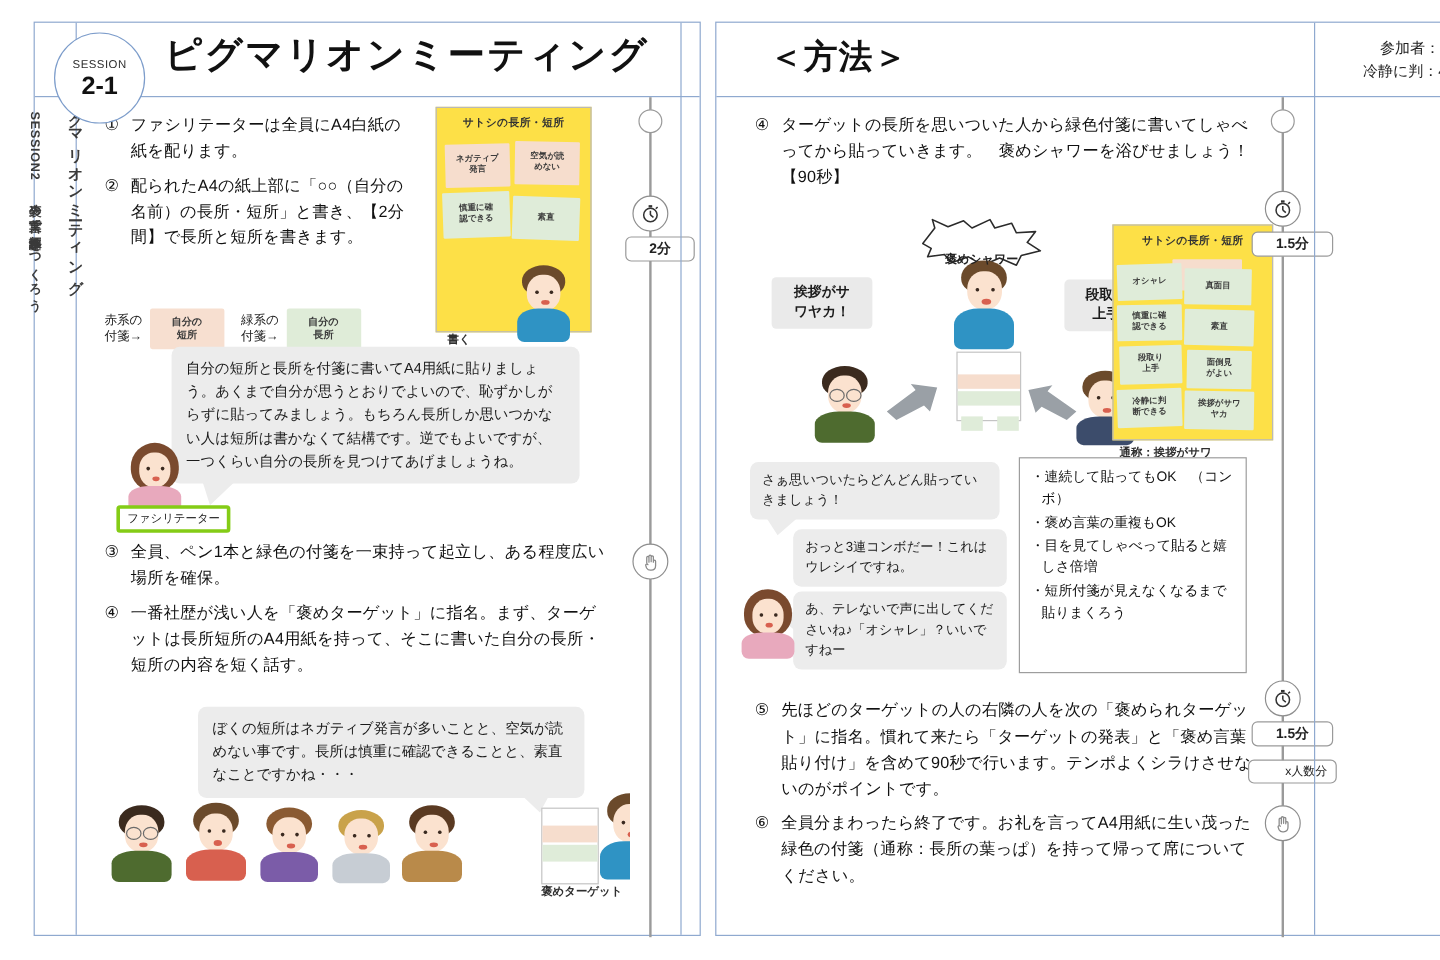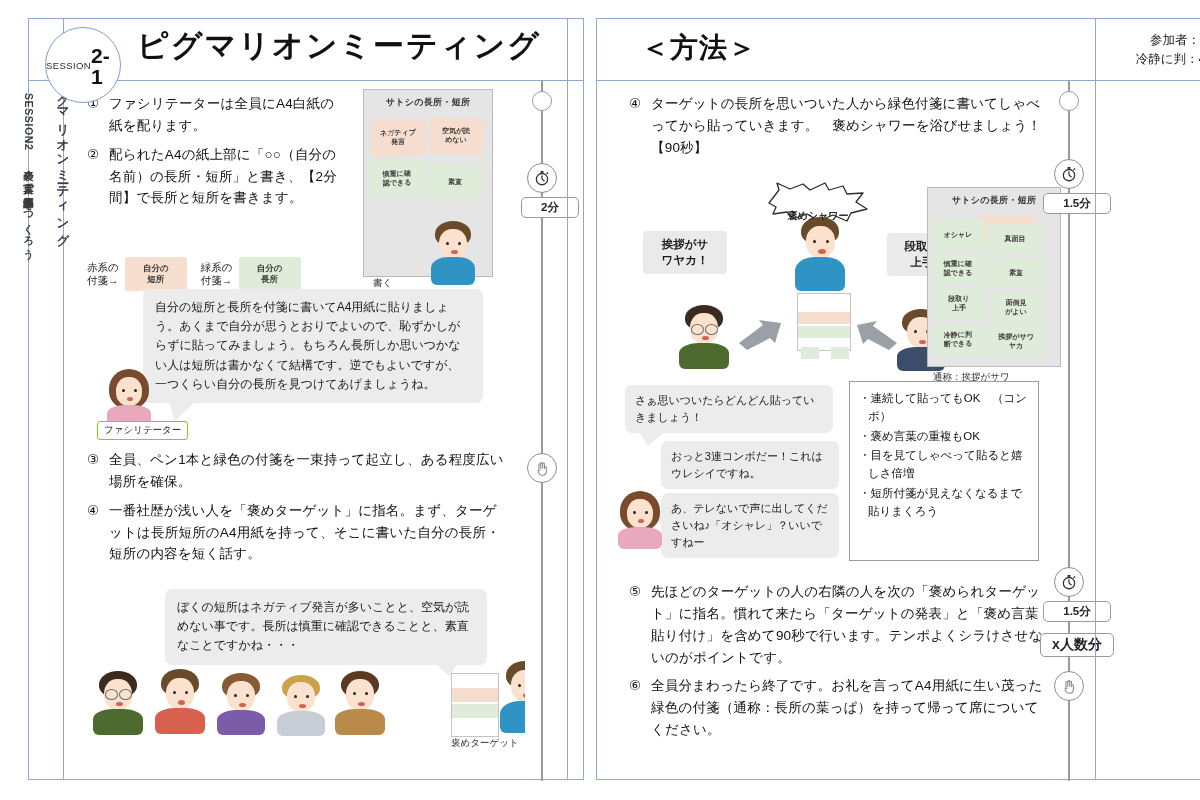--- a/index.html
+++ b/index.html
@@ -31,21 +31,21 @@
     padding-top:58px;font-weight:600;
   }
   .sidetab-inner.small{font-size:10.5px;letter-spacing:.6px;font-weight:700;}
   .sidetab-stack{writing-mode:vertical-rl;display:flex;flex-direction:column;align-items:center;gap:0;}
 
   
   .head{position:absolute;left:0;right:0;top:0;height:62px;border-bottom:1.5px solid #8fa9cf;box-sizing:border-box;}
   .session-badge{
     position:absolute;left:16px;top:8px;width:74px;height:74px;border-radius:50%;
     border:1.6px solid #7d9dcb;background:#fff;
-    display:flex;flex-direction:row;align-items:center;justify-content:center;
+    display:flex;flex-direction:column;align-items:center;justify-content:center;
     z-index:6;
   }
   .session-badge .s-word{font-size:9.5px;letter-spacing:.4px;color:#2c2c2c;}
   .session-badge .s-num{font-size:21px;font-weight:700;color:#111;line-height:1;margin-top:1px;}
 
   .main-title{
     position:absolute;left:108px;top:6px;
     font-size:31px;font-weight:700;color:#111;letter-spacing:2px;
   }
   .method-title{
@@ -67,21 +67,21 @@
   .note{
     width:62px;height:34px;border-radius:2px;
     display:flex;align-items:center;justify-content:center;text-align:center;
     font-size:8.5px;color:#3a3a3a;line-height:1.25;font-weight:700;
   }
   .note.red{background:#f7dfd0;}
   .note.green{background:#dfecd8;}
 
   
   .a4{
-    position:absolute;background:#e5e5e5;border:1.4px solid #b9b9b9;box-sizing:border-box;
+    position:absolute;background:#fde047;border:1.4px solid #b9b9b9;box-sizing:border-box;
   }
   .a4-title{text-align:center;font-size:9px;font-weight:700;color:#333;margin-top:6px;letter-spacing:.3px;}
   .a4-notes{position:relative;margin:7px 7px 0 7px;}
   .pnote{
     position:absolute;border-radius:1px;
     display:flex;align-items:center;justify-content:center;text-align:center;
     font-size:7px;line-height:1.25;color:#3b3b3b;font-weight:700;padding:1px;
     box-sizing:border-box;
   }
   .pnote.r{background:#f6ddcd;}
@@ -95,21 +95,21 @@
   .bubble.small{font-size:11px;line-height:1.55;padding:7px 10px;}
   .bubble:after{
     content:"";position:absolute;width:0;height:0;
   }
   .bubble.tail-bl:after{left:14px;bottom:-13px;border-left:9px solid transparent;border-right:16px solid transparent;border-top:14px solid #ececec;}
   .bubble.tail-l:after{left:-10px;top:16px;border-top:7px solid transparent;border-bottom:9px solid transparent;border-right:11px solid #ececec;}
   .bubble.tail-br:after{right:30px;bottom:-12px;border-left:14px solid transparent;border-right:7px solid transparent;border-top:13px solid #ececec;}
   .bubble.tail-dl:after{left:26px;bottom:-18px;border-left:6px solid transparent;border-right:20px solid transparent;border-top:19px solid #ececec;}
 
   .tag-box{
-    position:absolute;border:1px solid #84cc16;border-radius:3px;background:#fff;
+    position:absolute;border:3px solid #84cc16;border-radius:3px;background:#fff;
     font-size:9.5px;color:#222;padding:2px 6px;white-space:nowrap;
   }
 
   
   .burst{
     position:absolute;
     display:flex;align-items:flex-end;justify-content:center;
     font-size:10px;font-weight:700;color:#222;
   }
 
@@ -140,38 +140,38 @@
   .tl-icon{
     position:absolute;width:30px;height:30px;border-radius:50%;
     border:1.6px solid #8e8e8e;background:#fff;box-sizing:border-box;
     display:flex;align-items:center;justify-content:center;
   }
   .tl-label{
     position:absolute;border:1.2px solid #9a9a9a;border-radius:5px;background:#fff;
     font-size:11.5px;font-weight:700;color:#222;
     padding:2px 7px;white-space:nowrap;text-align:center;
   }
-  .tl-label.thin{font-size:14px;font-weight:700;}
+  .tl-label.thin{font-size:10px;font-weight:400;text-align:right;}
 
   .pagenum{position:absolute;right:16px;bottom:10px;font-size:10px;color:#9a9a9a;}
 
   
   .person{position:absolute;}
   .p-hair{position:absolute;border-radius:50% 50% 45% 45%;}
   .p-face{position:absolute;background:#fbe2cf;border-radius:46%;}
   .p-body{position:absolute;border-radius:40% 40% 6px 6px;}
   .p-eye{position:absolute;width:2.5px;height:3px;background:#3a2a20;border-radius:50%;}
   .p-mouth{position:absolute;background:#d8604f;border-radius:50%;}
   .p-glass{position:absolute;border:1.2px solid #6b6b6b;border-radius:50%;}
 
   .paper-ill{position:absolute;background:#fff;border:1.2px solid #c4c4c4;}
   .paper-band{position:absolute;left:0;right:0;}
 
   .arrow-g{position:absolute;}
-  .caption{position:absolute;font-size:9.5px;color:#2f2f2f;font-weight:400;}
+  .caption{position:absolute;font-size:9.5px;color:#2f2f2f;font-weight:700;}
 </style>
 </head>
 <body>
 
 <div class="spread">
 
   <div class="page page-left">
 
     <div class="inner-rule" style="left:34px;"></div>
 

